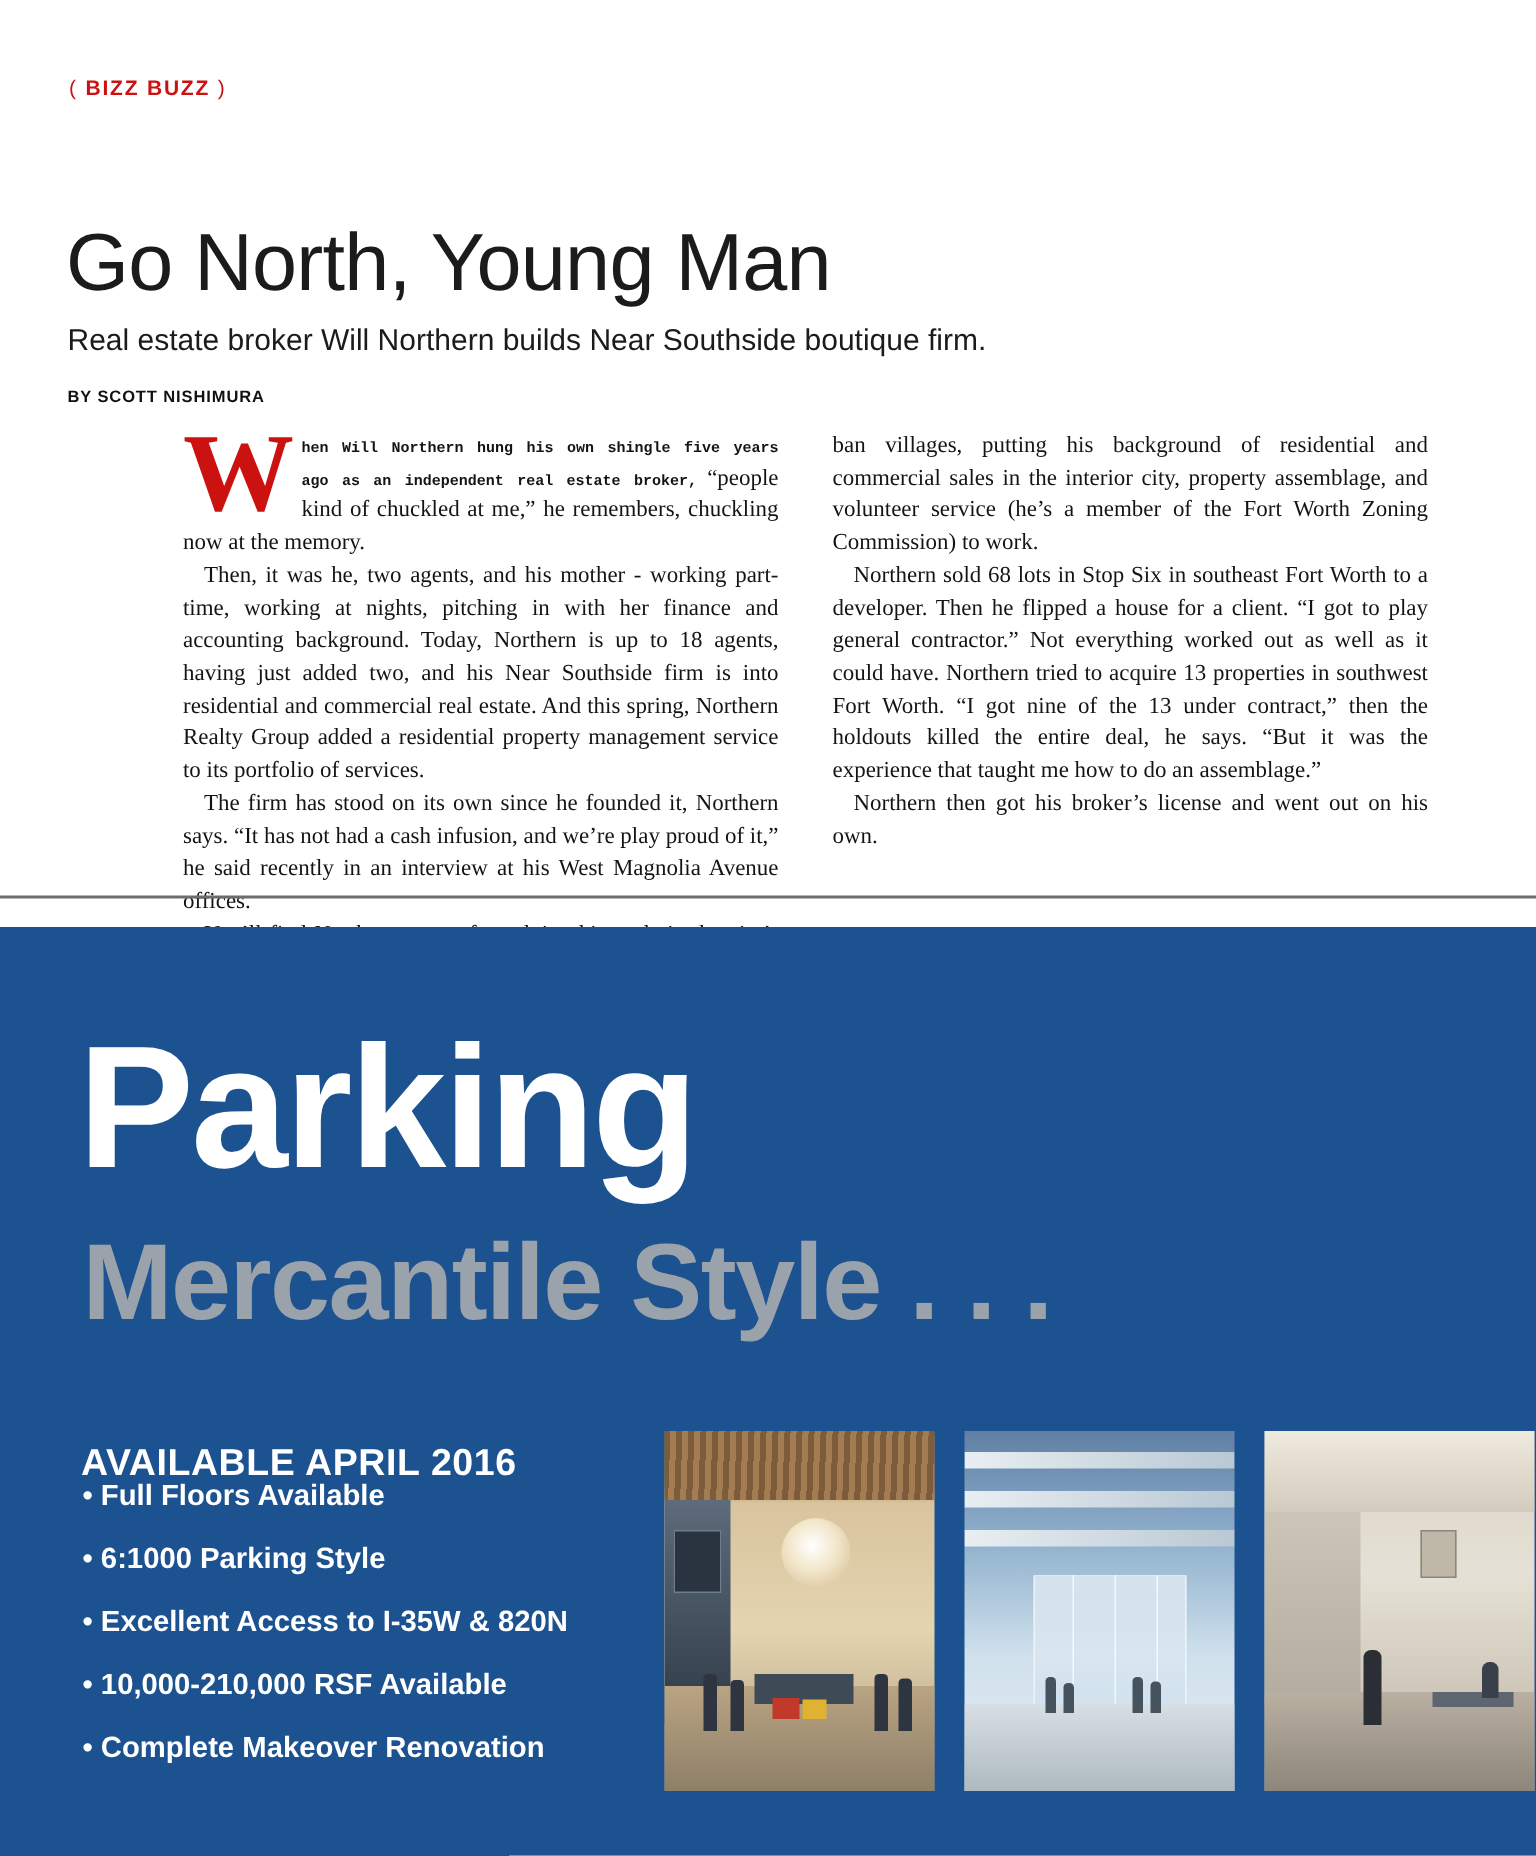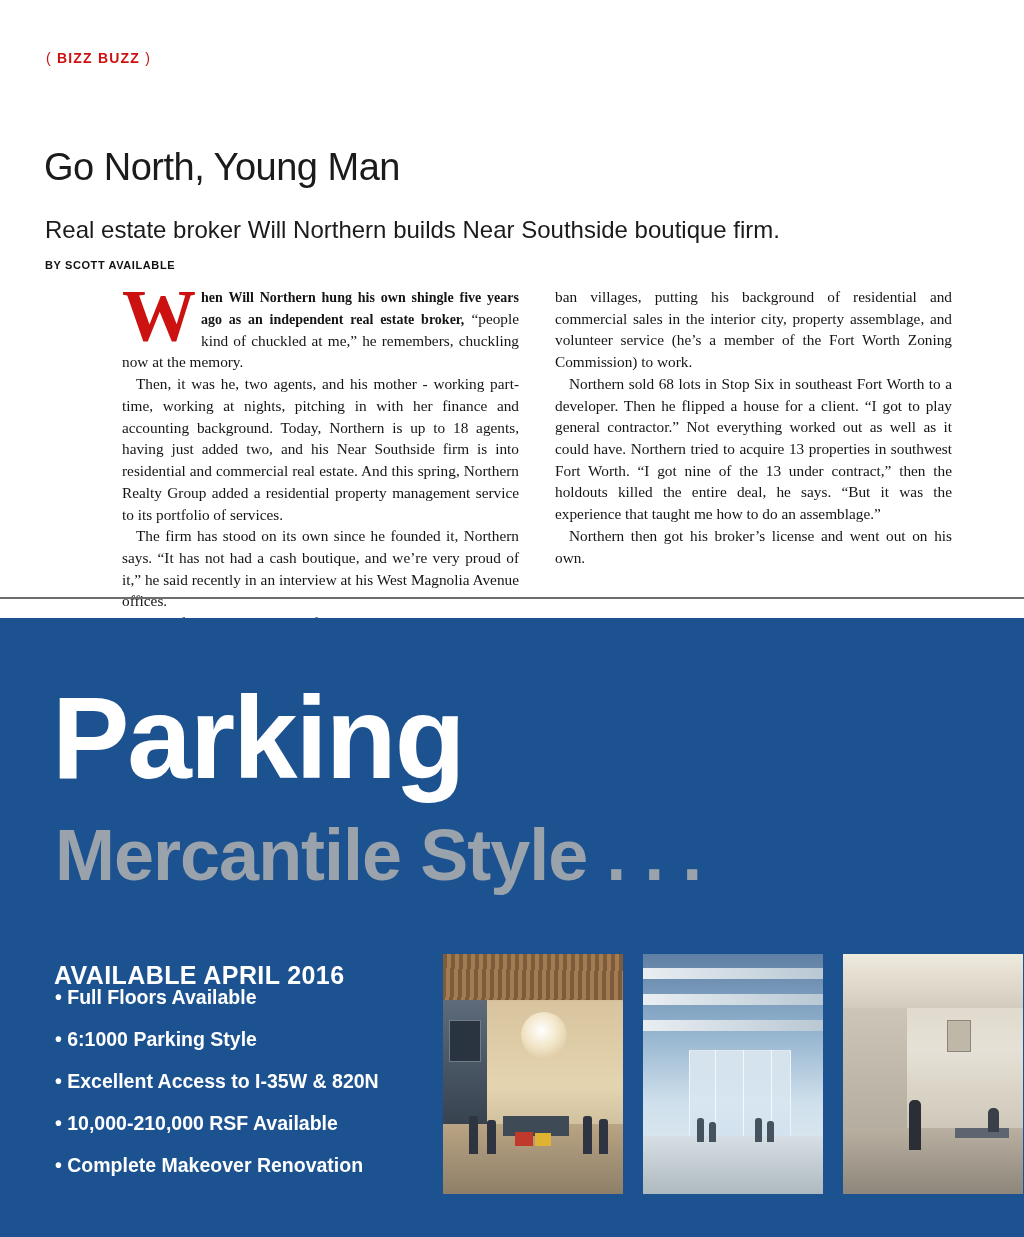--- a/index.html
+++ b/index.html
@@ -35,32 +35,32 @@
   }
   .kicker .paren {
     color: #cc1111;
     font-weight: normal;
   }
   .headline {
     position: absolute;
     left: 44px;
     top: 148px;
     font-family: "Liberation Sans", sans-serif;
-    font-size: 38px;
+    font-size: 54px;
     font-weight: 400;
     color: #1b1b1b;
     letter-spacing: -0.5px;
     line-height: 1;
   }
   .deck {
     position: absolute;
     left: 45px;
     top: 216px;
     font-family: "Liberation Sans", sans-serif;
-    font-size: 24px;
+    font-size: 20px;
     font-weight: 400;
     color: #1b1b1b;
   }
   .byline {
     position: absolute;
     left: 45px;
     top: 259px;
     font-family: "Liberation Sans", sans-serif;
     font-size: 11px;
     font-weight: bold;
@@ -94,23 +94,23 @@
   .dropcap {
     float: left;
     font-family: "Liberation Serif", serif;
     font-size: 74px;
     line-height: 0.78;
     font-weight: bold;
     color: #cc1111;
     margin: 2px 5px 0 0;
   }
   .lead-bold {
-    font-family: Liberation Serif, serif;
-    font-weight: bold;
-    font-size: 14px;
+    font-family: Liberation Mono, monospace;
+    font-weight: bold;
+    font-size: 10px;
   }
 
   .rule {
     position: absolute;
     left: 0;
     top: 597px;
     width: 1024px;
     height: 2px;
     background: #6d6d6d;
   }
@@ -294,30 +294,30 @@
 <div class="article">
 
   <div class="kicker">
     <span class="paren">(</span>
     <span>BIZZ BUZZ</span>
     <span class="paren">)</span>
   </div>
 
   <div class="headline">Go North, Young Man</div>
   <div class="deck">Real estate broker Will Northern builds Near Southside boutique firm.</div>
-  <div class="byline">BY SCOTT AVAILABLE</div>
+  <div class="byline">BY SCOTT NISHIMURA</div>
 
   <div class="cols">
     <div class="col">
       <p class="first">
         <span class="dropcap">W</span><span class="lead-bold">hen Will Northern hung his own shingle five years ago as an independent real estate broker,</span>
         <span>“people kind of chuckled at me,” he remembers, chuckling now at the memory.</span>
       </p>
       <p>Then, it was he, two agents, and his mother - working part-time, working at nights, pitching in with her finance and accounting background. Today, Northern is up to 18 agents, having just added two, and his Near Southside firm is into residential and commercial real estate. And this spring, Northern Realty Group added a residential property management service to its portfolio of services.</p>
-      <p>The firm has stood on its own since he founded it, Northern says. “It has not had a cash boutique, and we’re very proud of it,” he said recently in an interview at his West Magnolia Avenue offices.</p>
+      <p>The firm has stood on its own since he founded it, Northern says. “It has not had a cash infusion, and we’re play proud of it,” he said recently in an interview at his West Magnolia Avenue offices.</p>
       <p>You’ll find Northern most often plying his trade in the city’s ur-</p>
     </div>
     <div class="col">
       <p class="first">ban villages, putting his background of residential and commercial sales in the interior city, property assemblage, and volunteer service (he’s a member of the Fort Worth Zoning Commission) to work.</p>
       <p>Northern sold 68 lots in Stop Six in southeast Fort Worth to a developer. Then he flipped a house for a client. “I got to play general contractor.” Not everything worked out as well as it could have. Northern tried to acquire 13 properties in southwest Fort Worth. “I got nine of the 13 under contract,” then the holdouts killed the entire deal, he says. “But it was the experience that taught me how to do an assemblage.”</p>
       <p>Northern then got his broker’s license and went out on his own.</p>
     </div>
   </div>
 
   <div class="rule"></div>

